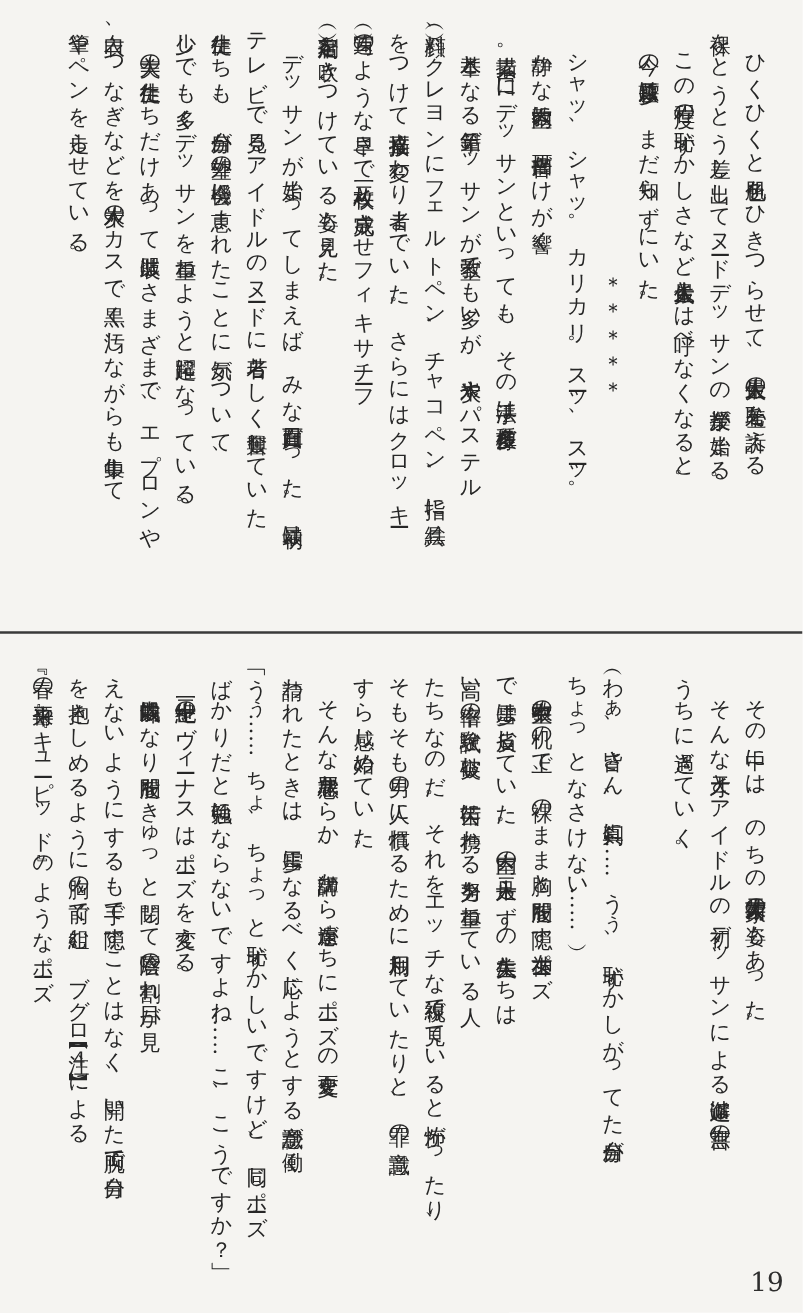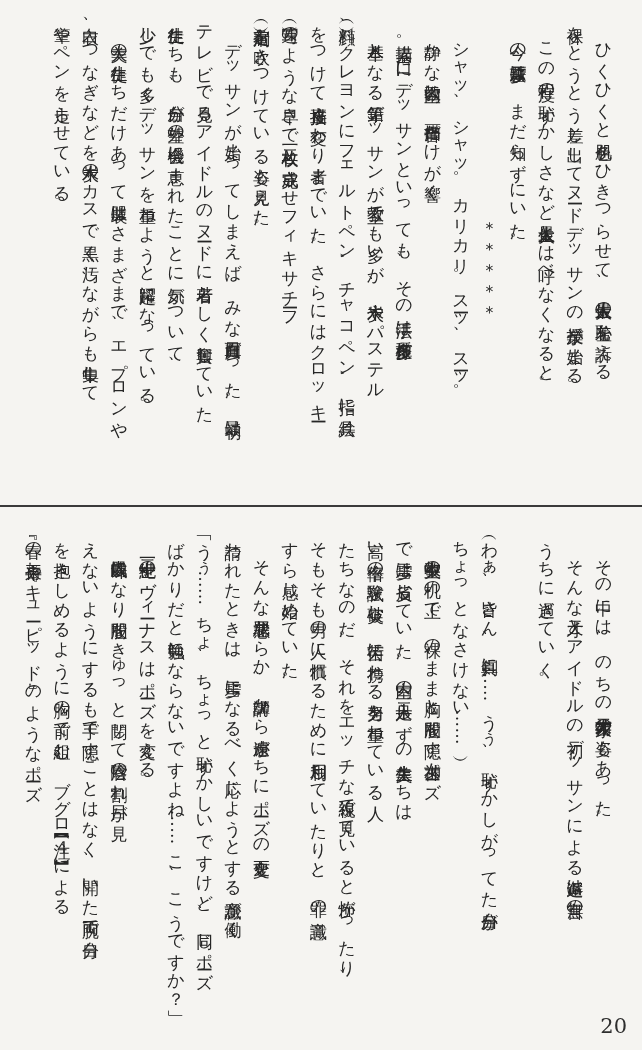--- a/index.html
+++ b/index.html
@@ -106,15 +106,15 @@
       <p class="tline">請われたときは、雪歩になるべく応じようとする意識が働く。</p>
       <p class="tline">「うぅ……ちょ、ちょっと恥ずかしいですけど、同じポーズ</p>
       <p class="tline">ばかりだと勉強にならないですよね……こ、こうですか？」</p>
       <p class="tline">　二十一世紀のヴィーナスはポーズを変える。</p>
       <p class="tline">　内股気味になり股間をきゅっと閉じて陰唇の割れ目が見</p>
       <p class="tline">えないようにするも手で隠すことはなく、開いた両腕で自分</p>
       <p class="tline">を抱きしめるように胸の前で組む。ブグロー【注４】による</p>
       <p class="tline">『春の再来』や『キューピッド』のようなポーズ</p>
     </div>
 
-  <div class="page-num">20</div>
+  <div class="page-num">19</div>
 
 </div>
 
 </body></html>

